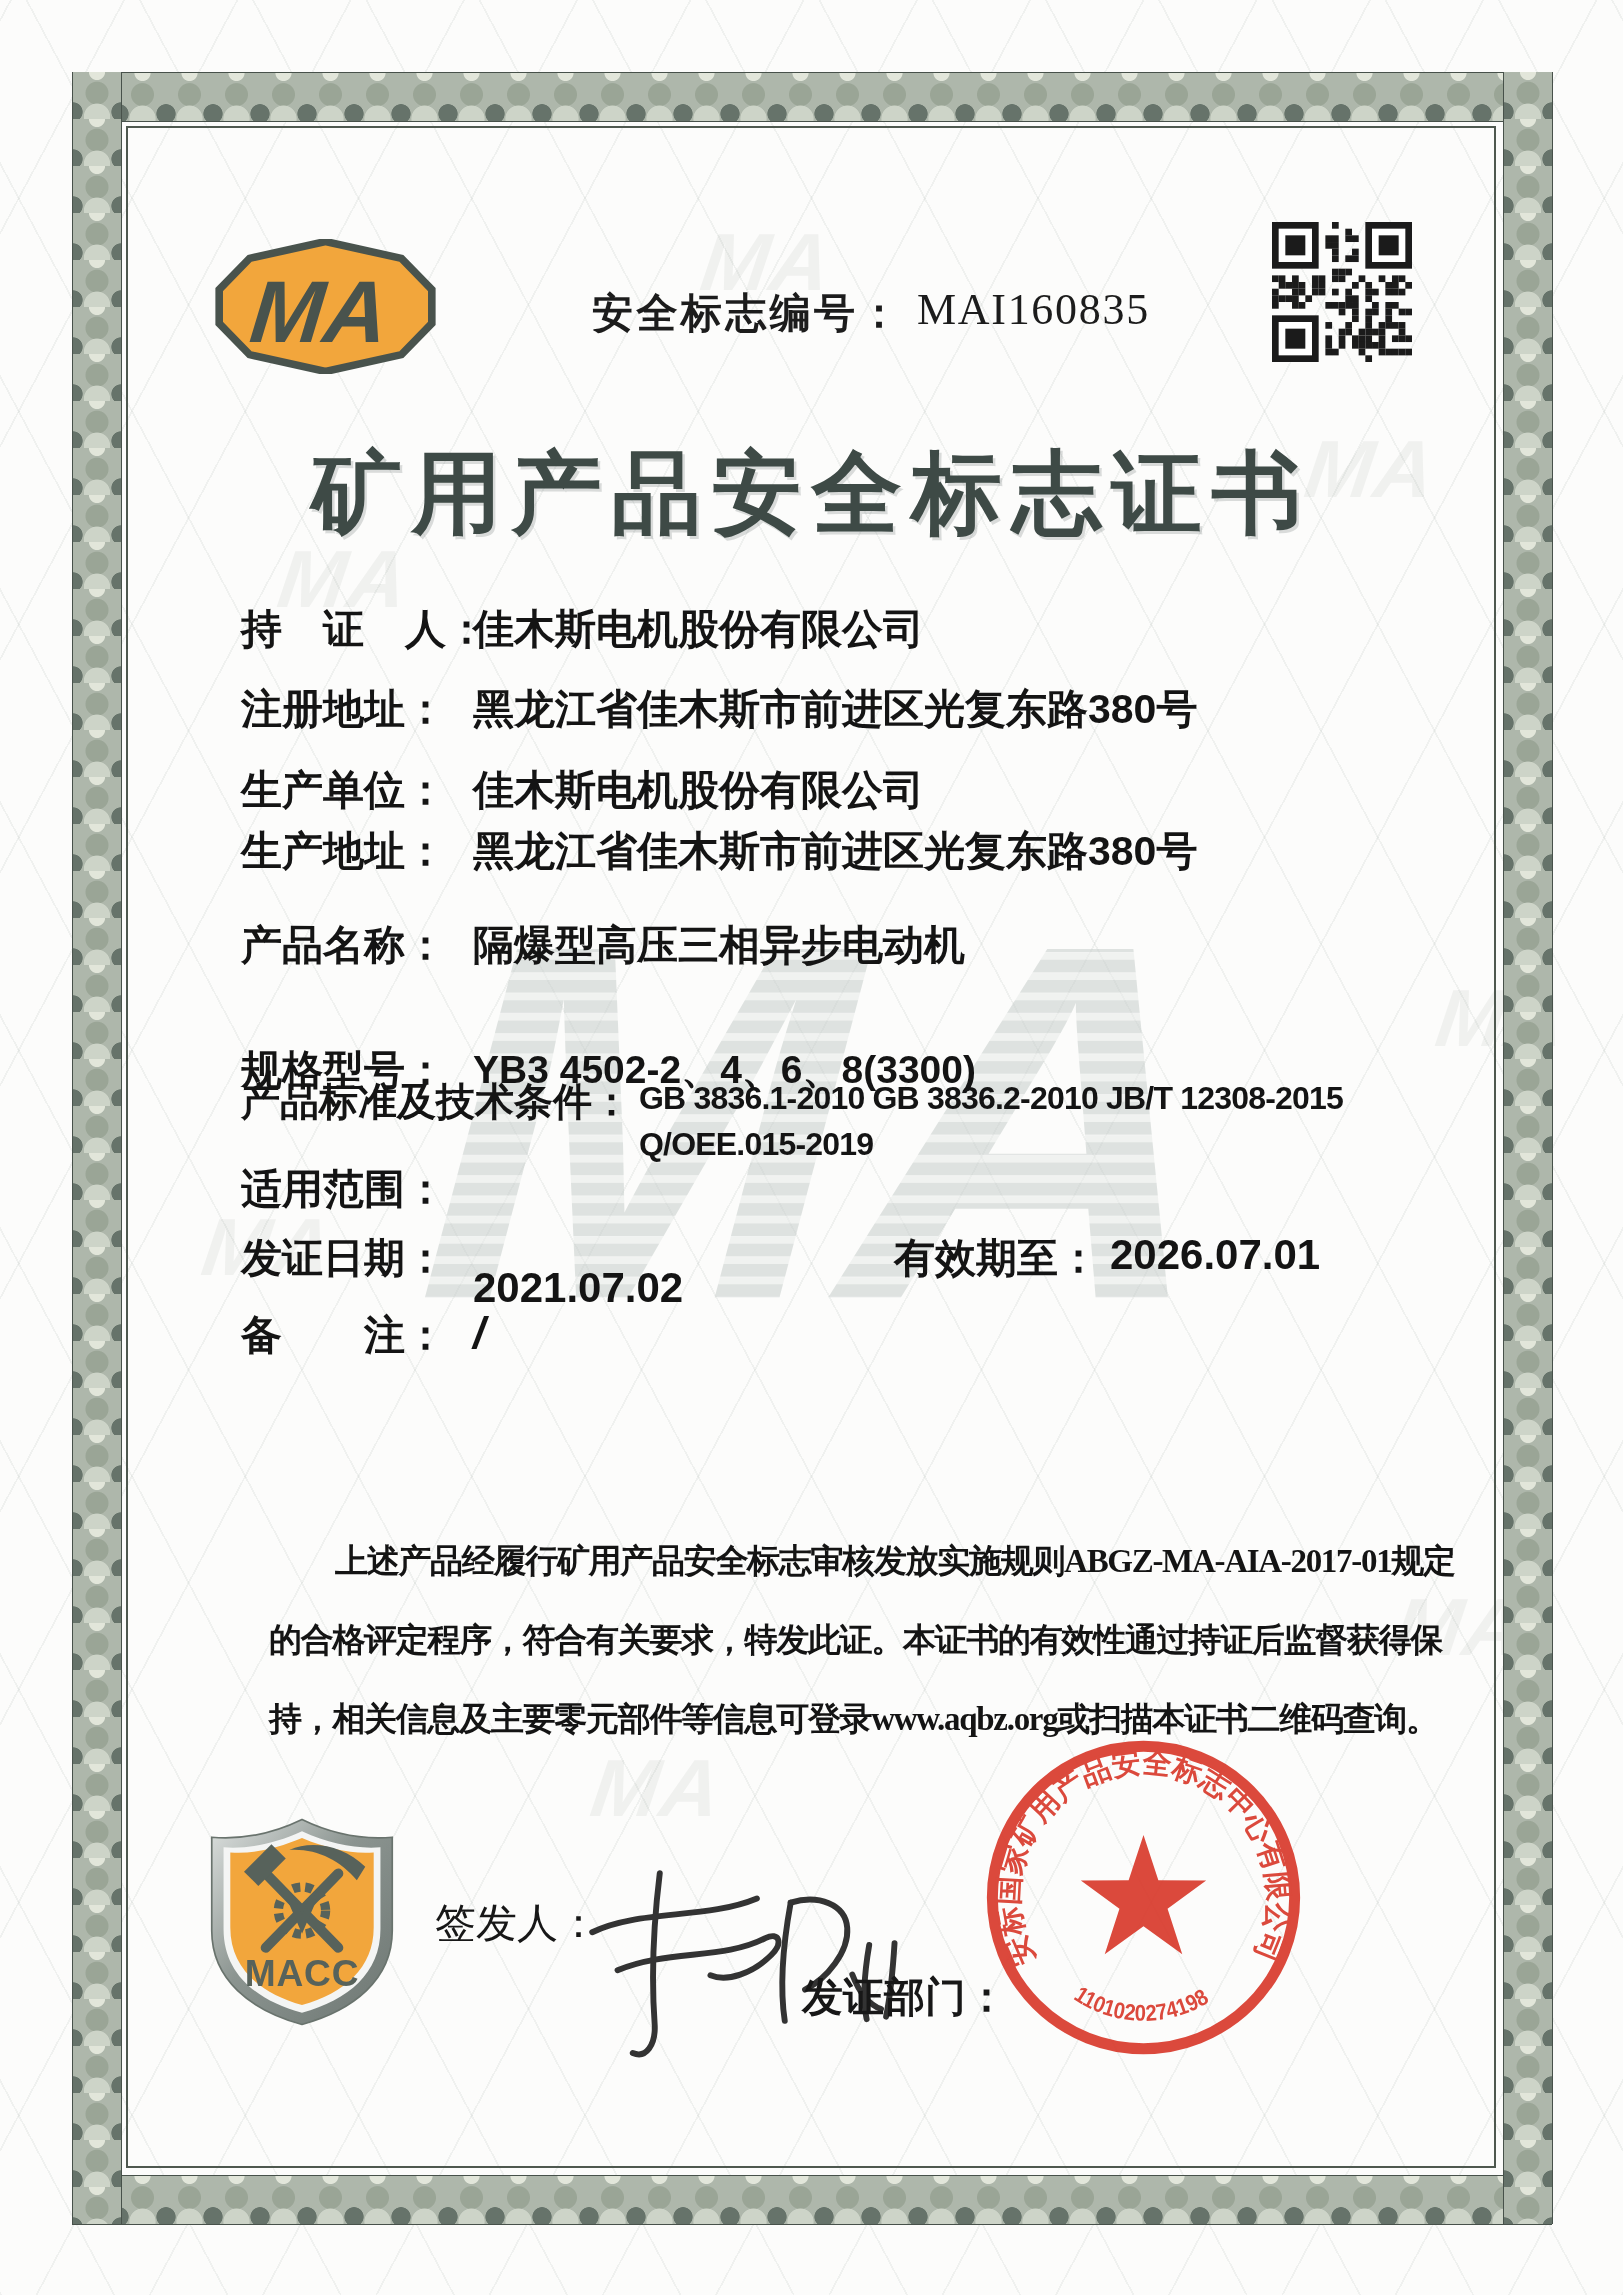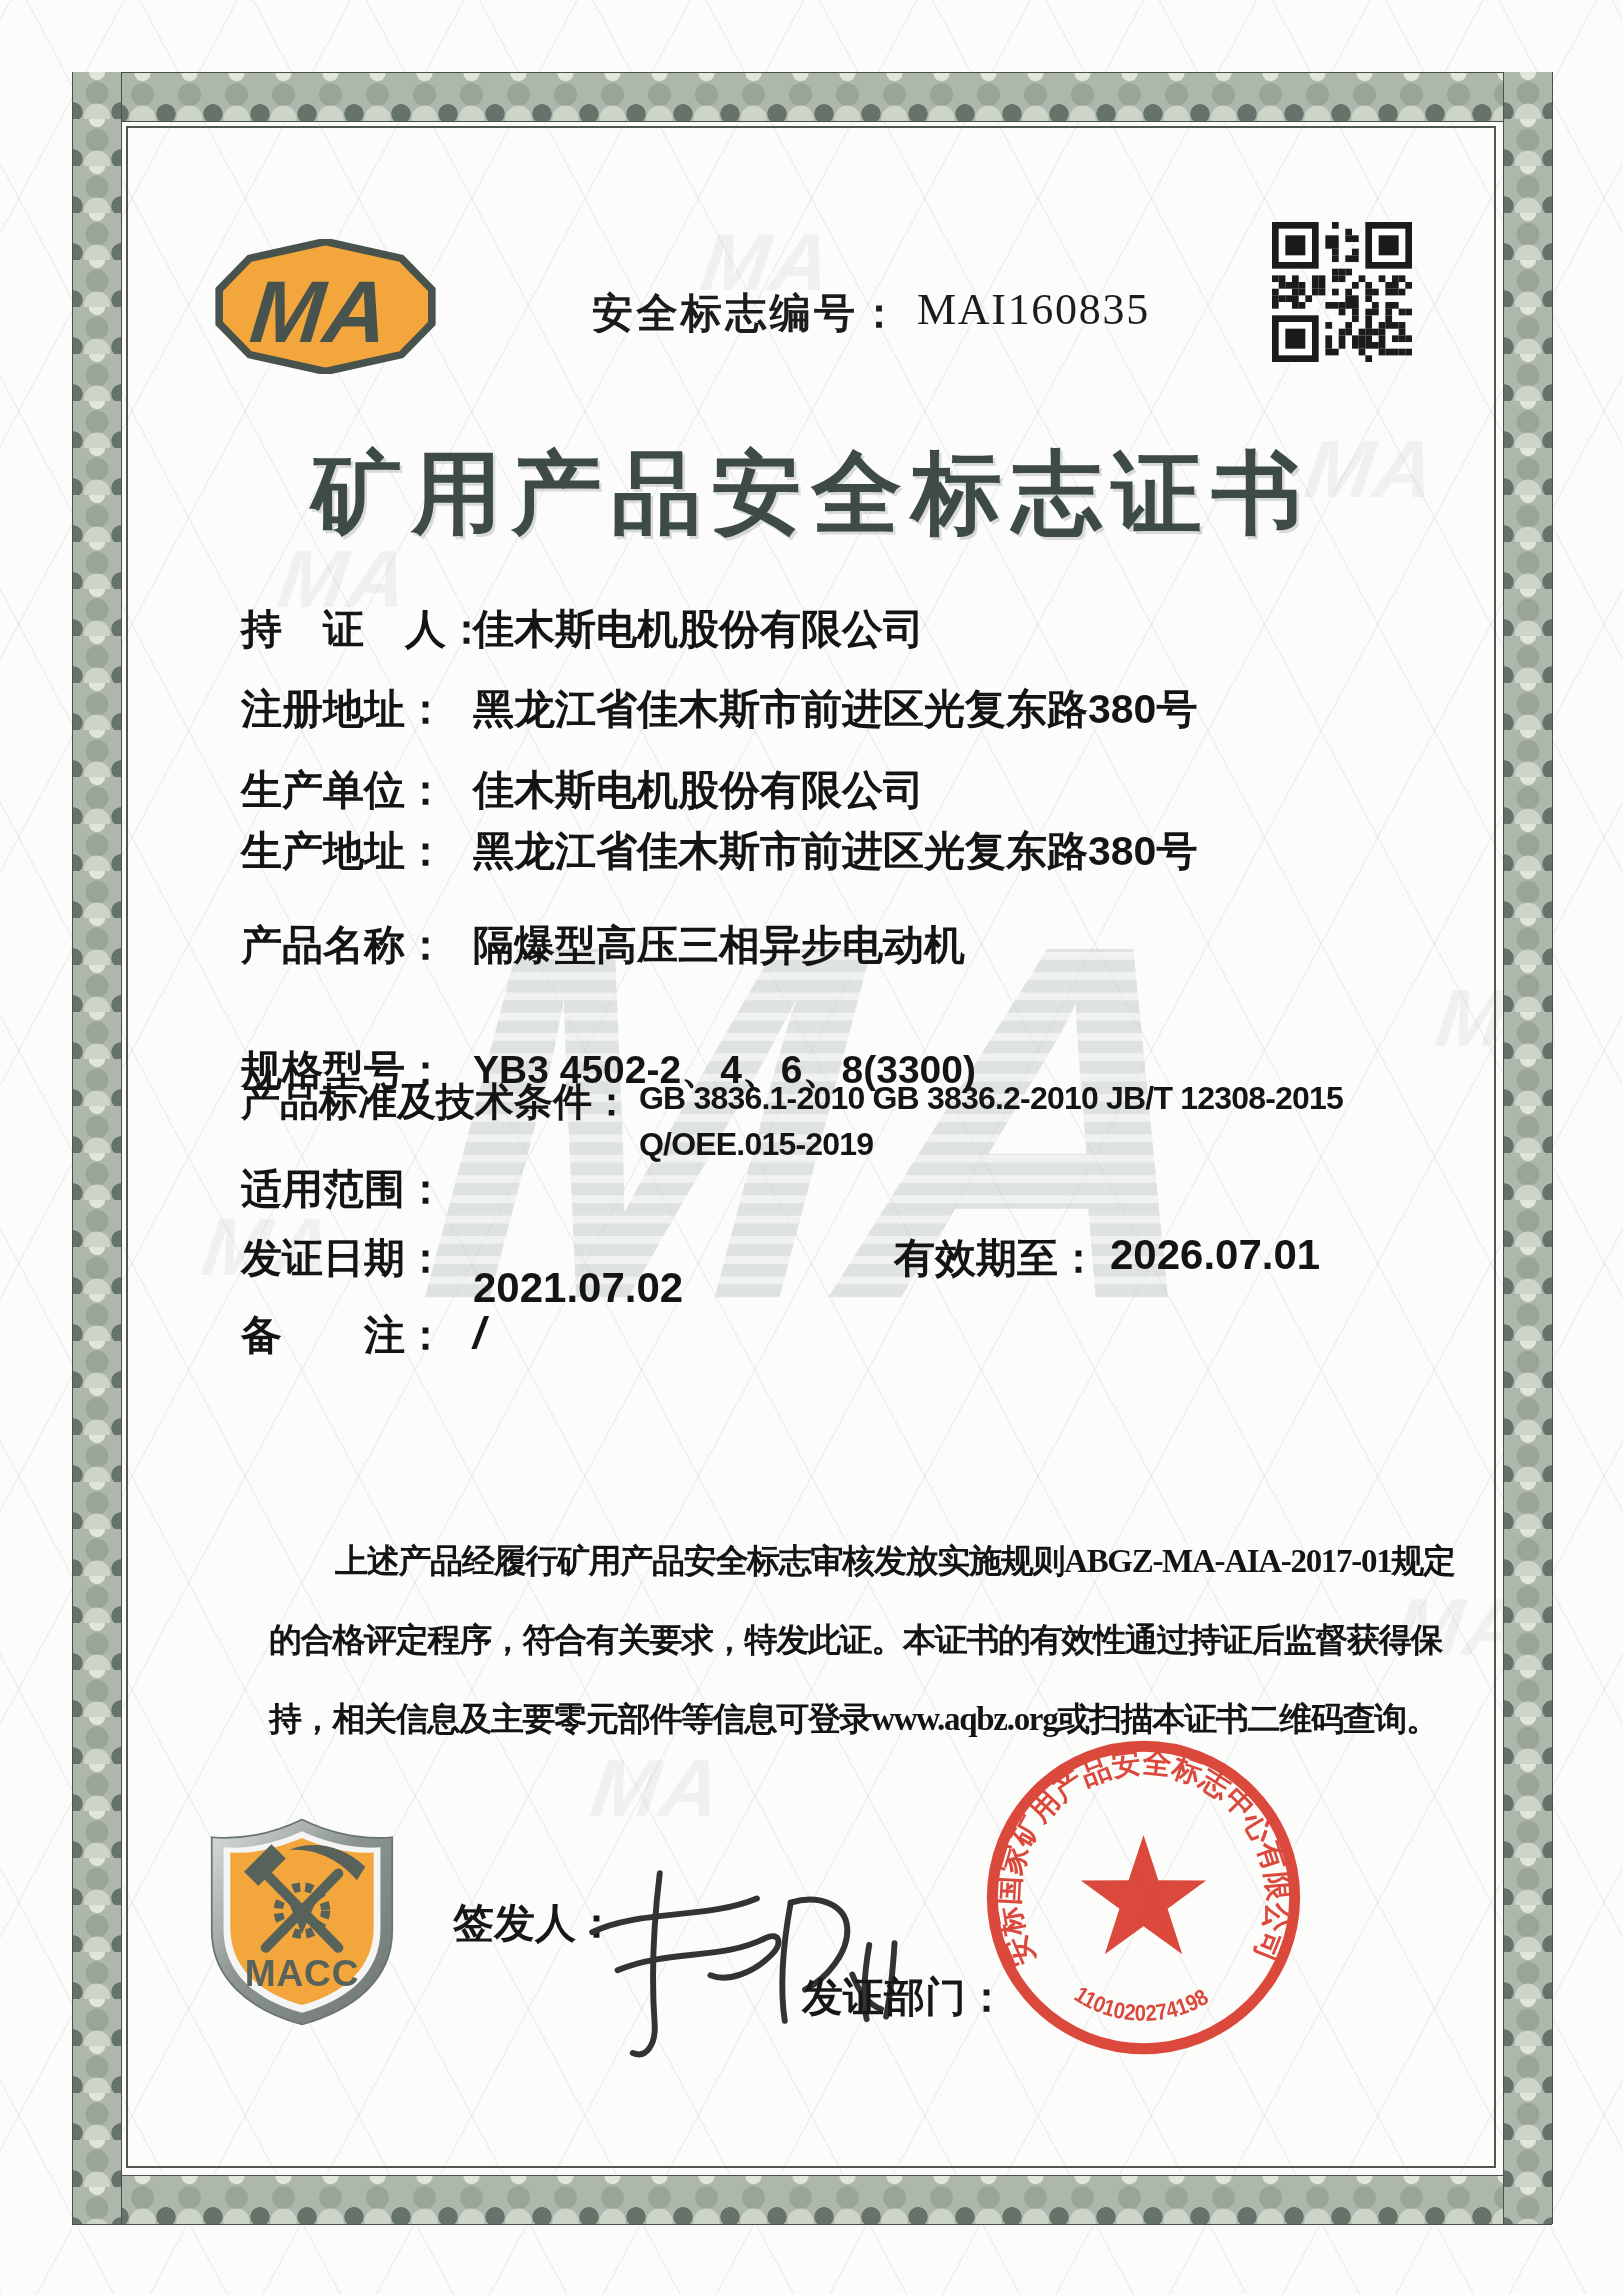--- a/index.html
+++ b/index.html
@@ -49,21 +49,21 @@
   .vvalue2{position:absolute;left:1110px;font-size:42px;font-weight:700;color:#141414;}
   .vvalue1{position:absolute;left:473px;font-size:42px;font-weight:700;color:#141414;margin-top:33px;}
   .slash{font-size:44px;font-weight:700;font-style:italic;}
   
   .para{position:absolute;left:269px;top:1522px;width:1167px;
     font-family:"Liberation Serif",serif;font-weight:700;font-size:33px;letter-spacing:-1.3px;
     color:#141414;line-height:79px;}
   .para .pline{display:block;white-space:nowrap;}
   .para .pline.first{padding-left:66px;}
   
-  .signer-label{position:absolute;left:453px;top:1896px;font-size:41px;font-weight:700;}
+  .signer-label{position:absolute;left:435px;top:1896px;font-size:41px;font-weight:400;}
   .issuer-label{position:absolute;left:802px;top:1970px;font-size:41px;font-weight:700;}
   .abs{position:absolute;}
   .seal-wrap{position:absolute;left:978px;top:1732px;opacity:.92;}
 </style>
 </head>
 <body>
 
 <div class="page">
 
   <div class="lattice"></div>

